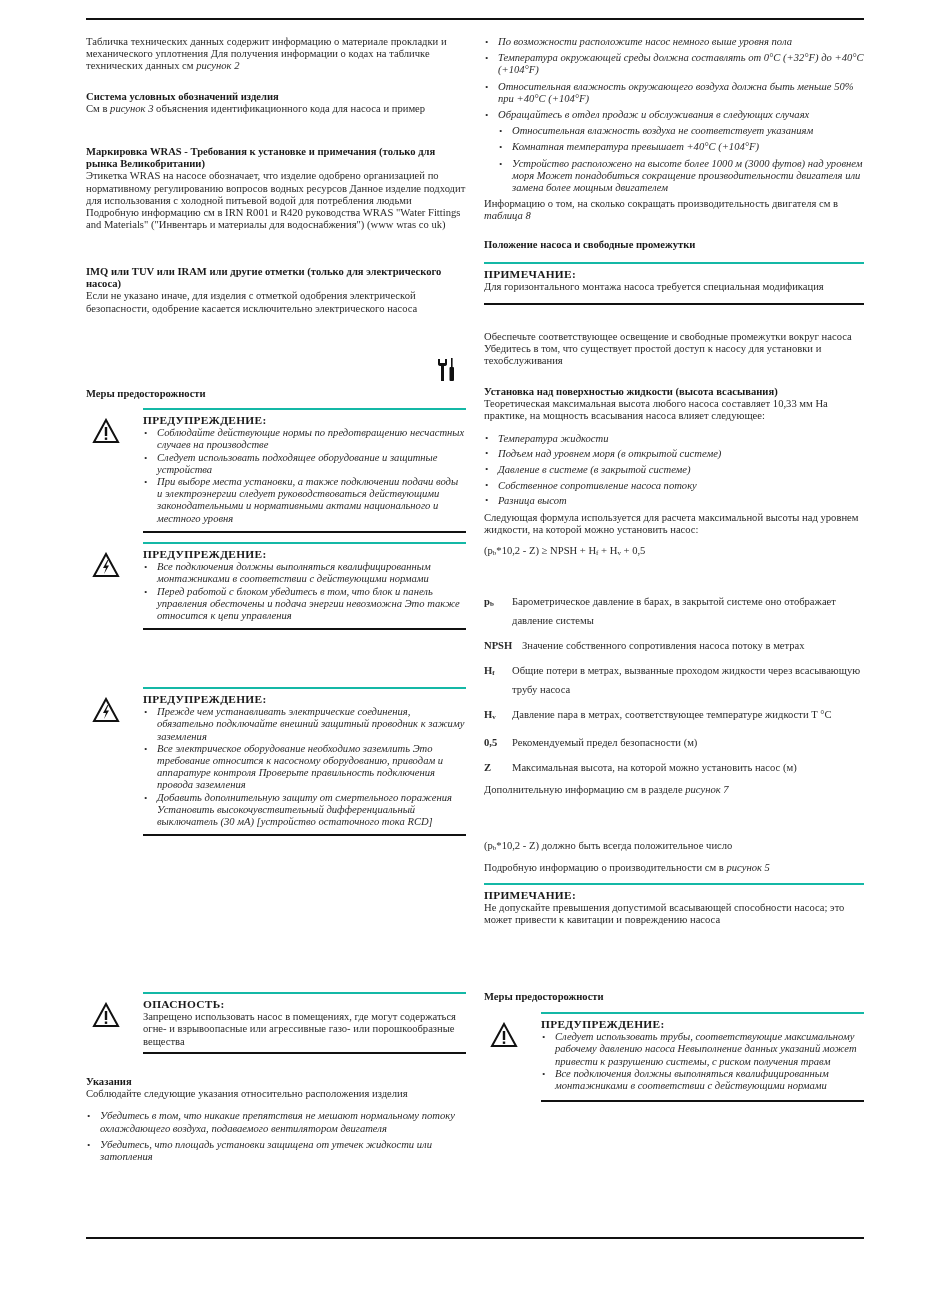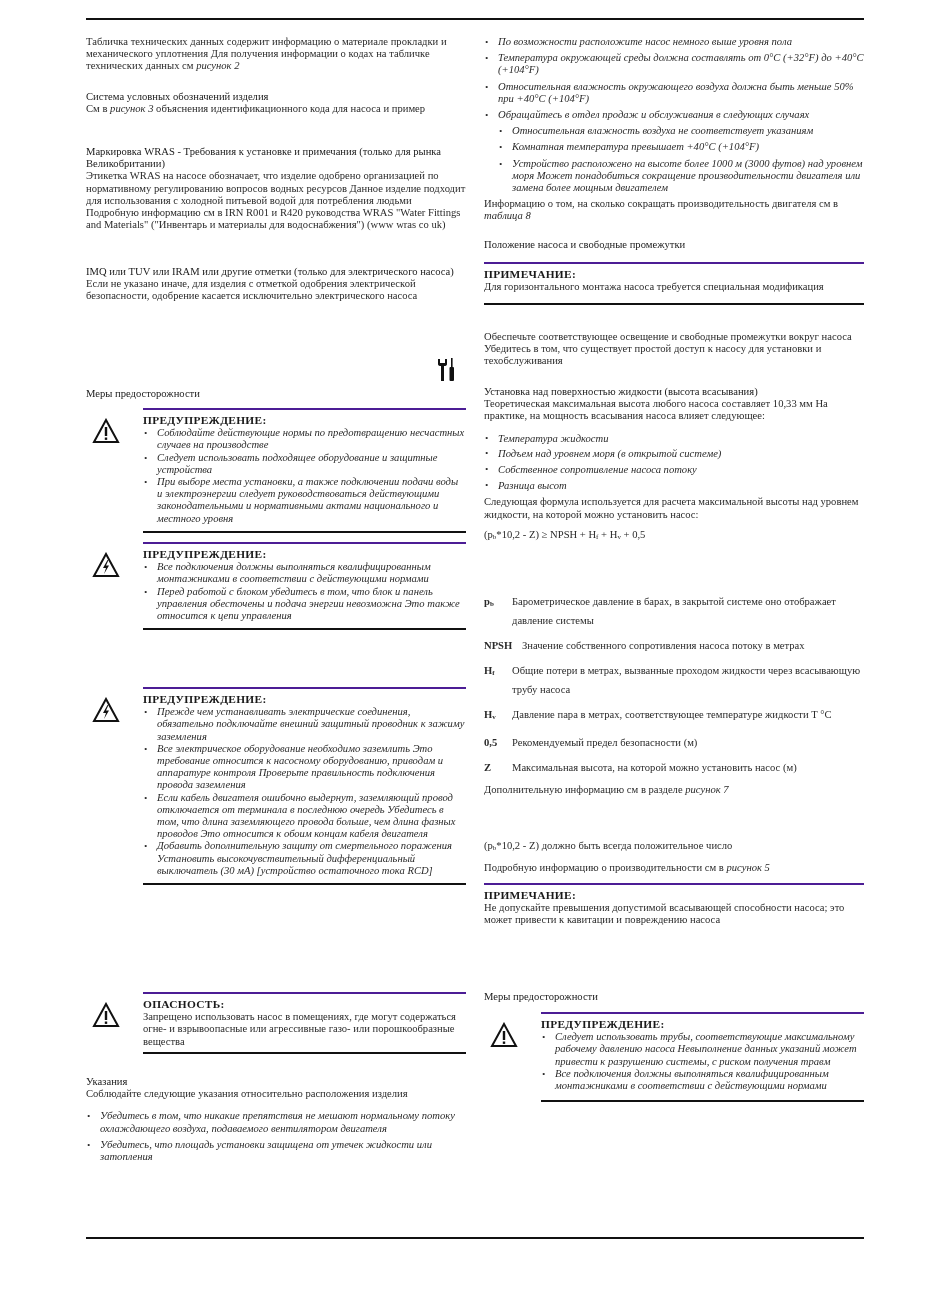--- a/index.html
+++ b/index.html
@@ -4,32 +4,32 @@
 <style>
   html, body { margin: 0; padding: 0; background: #ffffff; }
   body { width: 950px; height: 1303px; position: relative; overflow: hidden;
          font-family: "Liberation Serif", "DejaVu Serif", serif; color: #2a2a2a; }
   .rule-top { position: absolute; left: 86px; top: 18px; width: 778px; height: 2px; background: #111; }
   .rule-bottom { position: absolute; left: 86px; top: 1237px; width: 778px; height: 2px; background: #111; }
   .col { position: absolute; top: 36px; width: 380px; font-size: 10.6px; line-height: 12.2px; }
   .col.left { left: 86px; }
   .col.right { left: 484px; }
   p { margin: 0; }
-  .h { font-weight: normal; color: #1a1a1a; }
+  .h { font-weight: bold; color: #1a1a1a; }
   .em { font-style: italic; }
   ul { list-style: none; margin: 0; padding: 0; }
   ul li { position: relative; padding-left: 14px; font-style: italic; }
   ul li::before { content: "\2022"; position: absolute; left: 1px; top: 0; font-size: 9px; }
   ul.sub li { padding-left: 28px; }
   ul.sub li::before { left: 15px; }
   ul.spaced li { margin-bottom: 4px; }
   .block { position: absolute; left: 0; width: 380px; }
   .admon { position: absolute; left: 0; width: 380px; }
   .admon .icon { position: absolute; left: 6px; top: 10px; width: 28px; height: 26px; }
-  .admon .body { margin-left: 57px; border-top: 2px solid #4c1d95; border-bottom: 2px solid #111; padding: 4px 0 6px 0; }
+  .admon .body { margin-left: 57px; border-top: 2px solid #14b8a6; border-bottom: 2px solid #111; padding: 4px 0 6px 0; }
   .admon .title { font-weight: bold; font-size: 11.4px; letter-spacing: 0.3px; margin-bottom: 1px; color: #1a1a1a; }
   .note .body { margin-left: 0; }
   .tools-icon { position: absolute; left: 350px; top: 322px; width: 20px; height: 24px; }
   .defs { position: absolute; left: 0; width: 380px; }
   .defs .row { display: flex; margin-bottom: 6px; line-height: 19px; }
   .defs .sym { width: 28px; font-weight: bold; flex: none; }
   .defs .desc { flex: 1; }
   sub { font-size: 7px; vertical-align: -1px; }
 </style>
 </head>
@@ -98,21 +98,20 @@
   <div class="admon" style="top:651px">
     <svg class="icon" viewBox="0 0 28 26">
       <path d="M14 2 L26 24 L2 24 Z" fill="none" stroke="#111" stroke-width="2"></path>
       <path d="M15.5 8 L11 16 L14 16 L12 22 L17 13.5 L14 13.5 L16.5 8 Z" fill="#111"></path>
     </svg>
     <div class="body">
       <div class="title">ПРЕДУПРЕЖДЕНИЕ:</div>
       <ul>
         <li>Прежде чем устанавливать электрические соединения, обязательно подключайте внешний защитный проводник к зажиму заземления</li>
         <li>Все электрическое оборудование необходимо заземлить Это требование относится к насосному оборудованию, приводам и аппаратуре контроля  Проверьте правильность подключения провода заземления</li>
-        <li>Если кабель двигателя ошибочно выдернут, заземляющий провод отключается от терминала в последнюю очередь  Убедитесь в том, что длина заземляющего провода больше, чем длина фазных проводов  Это относится к обоим концам кабеля двигателя</li>
         <li>Добавить дополнительную защиту от смертельного поражения  Установить высокочувствительный дифференциальный выключатель (30 мА) [устройство остаточного тока RCD]</li>
       </ul>
     </div>
   </div>
 
   <div class="admon" style="top:956px">
     <svg class="icon" viewBox="0 0 28 26">
       <path d="M14 2 L26 24 L2 24 Z" fill="none" stroke="#111" stroke-width="2"></path>
       <rect x="12.8" y="9" width="2.4" height="9" fill="#111"></rect>
         <rect x="12.8" y="19.5" width="2.4" height="2.4" fill="#111"></rect>
@@ -159,20 +158,21 @@
   </div>
 
   <p class="block" style="top:295px">Обеспечьте соответствующее освещение и свободные промежутки вокруг насоса  Убедитесь в том, что существует простой доступ к насосу для установки и техобслуживания</p>
 
   <div class="block" style="top:350px">
     <p class="h">Установка над поверхностью жидкости (высота всасывания)</p>
     <p style="margin-bottom:8px">Теоретическая максимальная высота любого насоса составляет 10,33 мм На практике, на мощность всасывания насоса влияет следующее:</p>
     <ul style="line-height:15.7px">
       <li>Температура жидкости</li>
       <li>Подъем над уровнем моря (в открытой системе)</li>
+      <li>Давление в системе (в закрытой системе)</li>
       <li>Собственное сопротивление насоса потоку</li>
       <li>Разница высот</li>
     </ul>
     <p style="margin-top:3px">Следующая формула используется для расчета максимальной высоты над уровнем жидкости, на которой можно установить насос:</p>
     <p style="margin-top:8px"><span>(p</span><sub>b</sub><span>*10,2 - Z) ≥ NPSH + H</span><sub>f</sub><span> + H</span><sub>v</sub><span> + 0,5</span></p>
   </div>
 
   <div class="defs" style="top:556px">
     <div class="row">
         <span class="sym"><span>p</span><sub>b</sub></span>

